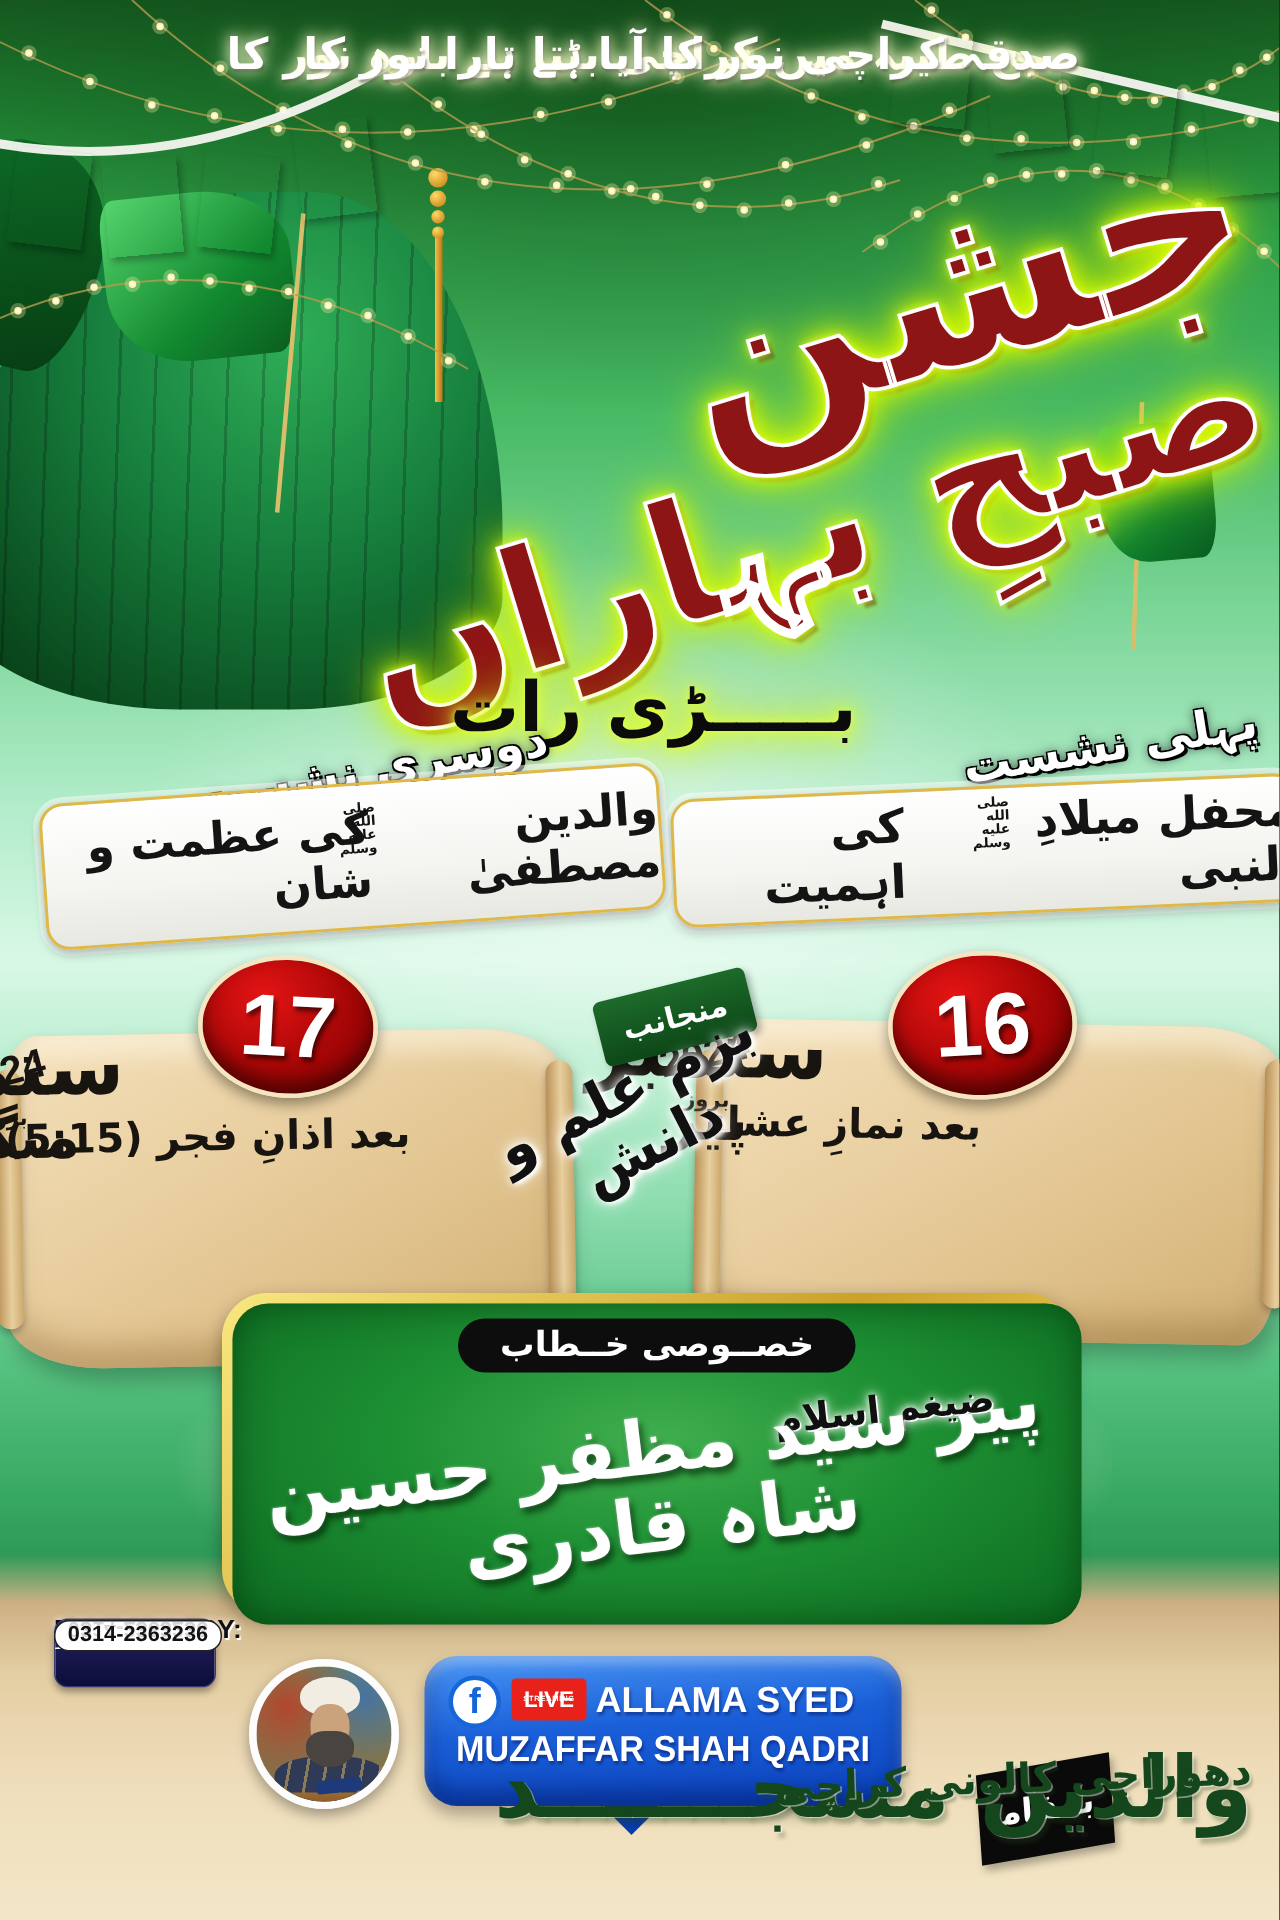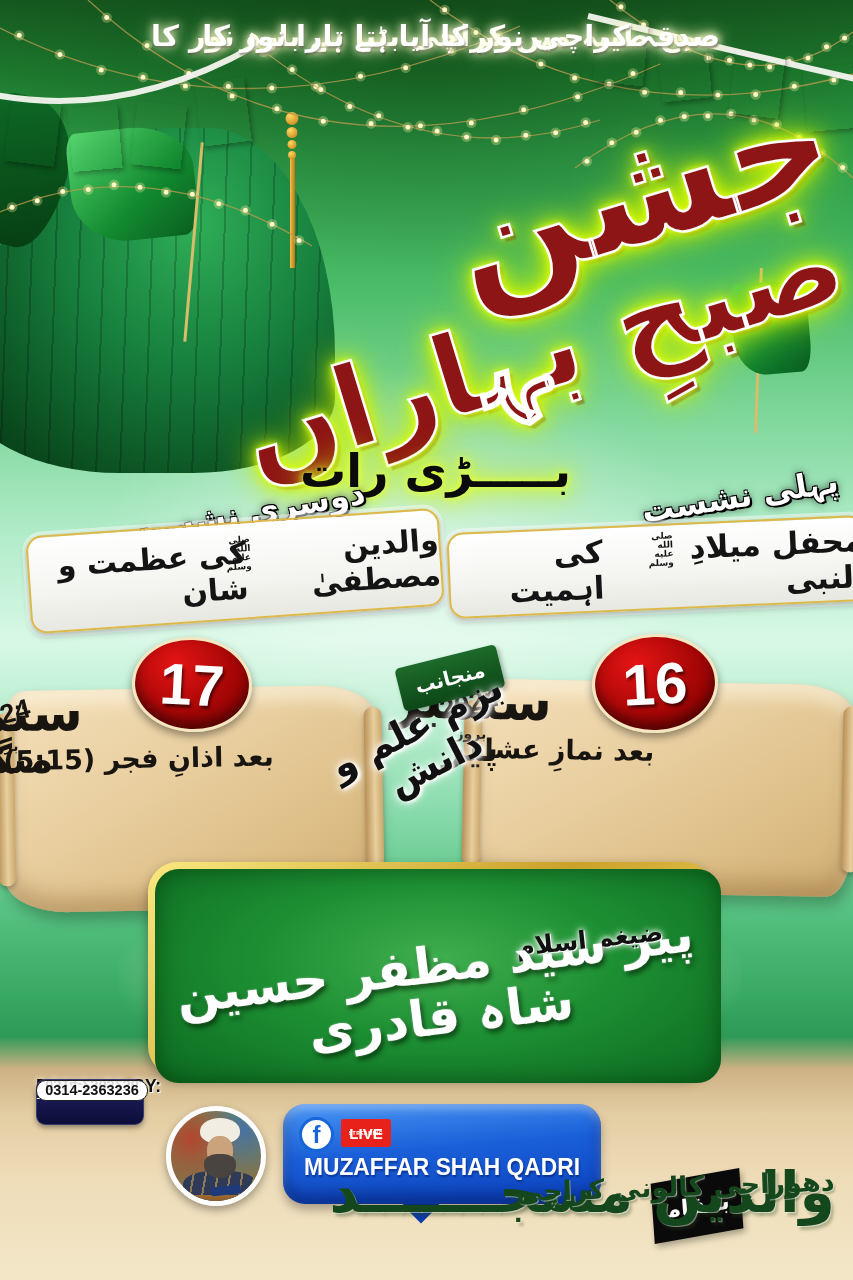--- a/index.html
+++ b/index.html
@@ -570,20 +570,21 @@
     </div>
   </div>
   <div class="dateOval ovalL">17</div>
 
   <div class="org-ribbon rtl">منجانب</div>
   <div class="org-name rtl">بزم علم و دانش</div>
 
   <div class="banner-glow"></div>
   <div class="speech">
     <div class="speech-in">
+      <div class="kh-pill rtl">خصــوصی خــطاب</div>
       <div class="honorific rtl">ضیغم اسلام</div>
       <div class="speaker rtl">پیر سید مظفر حسین شاہ قادری</div>
     </div>
   </div>
 
   <div class="designer">
     <span class="dsg-head">DESIGNED BY:</span>
     <span class="dsg-box">
       <span class="dsg-name">Barkati</span>
       <span class="dsg-type">ADS</span>
@@ -592,20 +593,21 @@
     <span class="dsg-reflect">0314-2363236</span>
   </div>
 
   <div class="banner-tail"></div>
   <div class="blue-banner">
     <div class="fb">f</div>
     <div class="live-badge">
       <span class="live-word">LIVE</span>
       <span class="stream-word">STREAMING</span>
     </div>
+    <div class="live-l1">ALLAMA SYED</div>
     <div class="live-l2">MUZAFFAR SHAH QADRI</div>
   </div>
 
   <div class="photo">
     <span class="ph-body"></span>
     <span class="ph-desk"></span>
     <span class="ph-book"></span>
     <span class="ph-turban"></span>
     <span class="ph-face"></span>
     <span class="ph-beard"></span>

